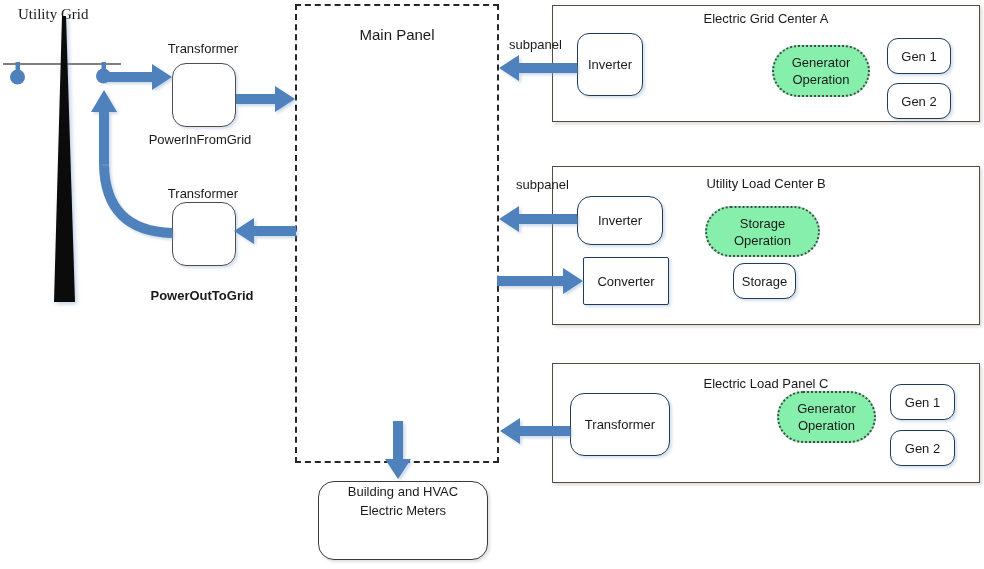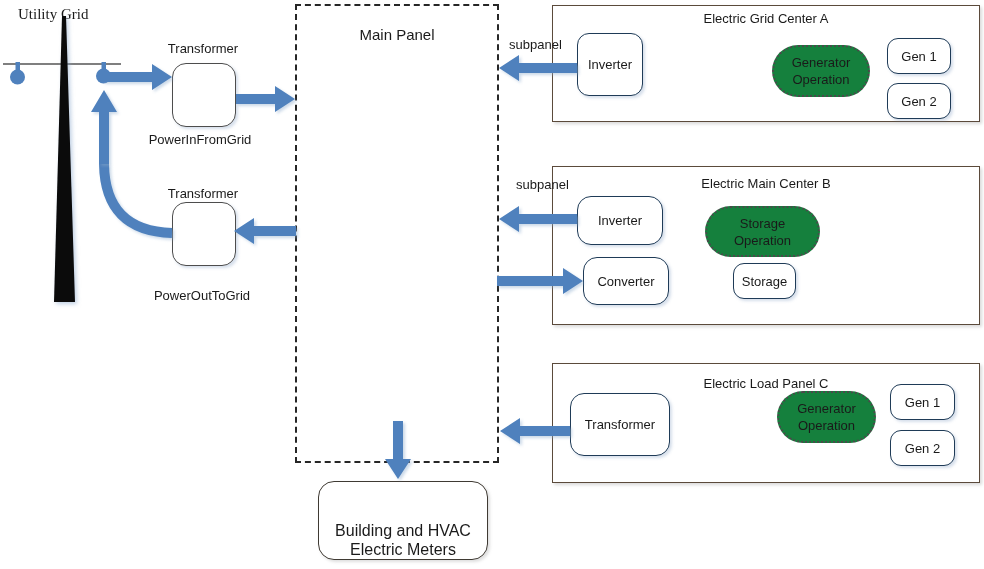--- a/index.html
+++ b/index.html
@@ -21,37 +21,37 @@
   .lbl.center{text-align:center;white-space:normal;}
   .node{
     position:absolute;background:#fff;border:1.4px solid var(--navy-border);
     border-radius:12px;display:flex;align-items:center;justify-content:center;
     font-size:13px;z-index:1;box-shadow:2px 2px 3px rgba(120,150,190,.3);
   }
   .node.grayish{border-color:var(--gray-border);border-radius:14px;}
   .dotted{
     position:absolute;border:2px dotted #4a4a4a;border-radius:26px;
     display:flex;flex-direction:column;align-items:center;justify-content:center;
-    font-size:13px;line-height:17px;z-index:1;background:#15803d;
+    font-size:13px;line-height:17px;z-index:1;background:#86efac;
   }
   .loadcenter{
     position:absolute;border:1.6px solid var(--lc-border);background:#fff;z-index:0;
     box-shadow:2px 2px 3px rgba(150,150,150,.35);
   }
   .lc-title{position:absolute;left:0;right:0;text-align:center;font-size:13px;}
   .mainpanel{
     position:absolute;left:295px;top:4px;width:200px;height:455px;
     border:2px dashed #262626;background:transparent;z-index:0;text-align:center;
   }
   .mainpanel .mp-label{margin-top:20px;font-size:15px;}
   .meters{
     position:absolute;left:318px;top:481px;width:168px;height:77px;
     border:1.5px solid #3f3a33;border-radius:16px;background:#fff;
-    display:flex;flex-direction:column;align-items:center;justify-content:flex-end;
-    font-size:16px;line-height:19px;z-index:1;box-shadow:2px 2px 3px rgba(150,150,150,.3);
+    display:flex;flex-direction:column;align-items:center;justify-content:flex-start;
+    font-size:13px;line-height:19px;z-index:1;box-shadow:2px 2px 3px rgba(150,150,150,.3);
   }
   svg.connectors{position:absolute;left:0;top:0;z-index:5;pointer-events:none;}
   .arrow{fill:var(--arrow-blue);filter:drop-shadow(2px 2px 1.5px rgba(140,170,205,.45));}
   .curve{stroke:var(--arrow-blue);stroke-width:10;fill:none;filter:drop-shadow(2px 2px 1.5px rgba(140,170,205,.45));}
   .pin{fill:var(--arrow-blue);}
   .pole{fill:var(--pole-black);filter:drop-shadow(2.5px 2px 2px rgba(140,170,205,.55));}
   .crossarm{stroke:var(--crossarm-gray);stroke-width:2;}
 </style>
 </head>
 <body>
@@ -85,21 +85,21 @@
   </svg>
 
   <div class="lbl big" style="left:18px;top:6px;">Utility Grid</div>
 
   <div class="lbl center" style="left:143px;top:41px;width:120px;">Transformer</div>
   <div class="node grayish" style="left:172px;top:63px;width:62px;height:62px;"></div>
   <div class="lbl center" style="left:120px;top:132px;width:160px;">PowerInFromGrid</div>
 
   <div class="lbl center" style="left:143px;top:186px;width:120px;">Transformer</div>
   <div class="node grayish" style="left:172px;top:202px;width:62px;height:62px;"></div>
-  <div class="lbl center" style="left:122px;top:288px;width:160px;">PowerOutToGrid</div>
+  <div class="lbl center" style="left:122px;top:288px;width:160px;font-weight:bold;">PowerOutToGrid</div>
 
   <div class="mainpanel">
     <div class="mp-label">Main Panel</div>
   </div>
 
   <div class="meters">
     <div>Building and HVAC</div>
     <div>Electric Meters</div>
   </div>
 
@@ -109,25 +109,25 @@
   <div class="lbl" style="left:509px;top:37px;">subpanel</div>
   <div class="node" style="left:577px;top:33px;width:64px;height:61px;">Inverter</div>
   <div class="dotted" style="left:772px;top:45px;width:94px;height:48px;">
     <div>Generator</div>
     <div>Operation</div>
   </div>
   <div class="node" style="left:887px;top:38px;width:62px;height:34px;border-radius:11px;">Gen 1</div>
   <div class="node" style="left:887px;top:83px;width:62px;height:34px;border-radius:11px;">Gen 2</div>
 
   <div class="loadcenter" style="left:552px;top:166px;width:426px;height:157px;">
-    <div class="lc-title" style="top:9px;">Electric Main Center B</div>
+    <div class="lc-title" style="top:9px;">Utility Load Center B</div>
   </div>
   <div class="lbl" style="left:516px;top:177px;">subpanel</div>
   <div class="node" style="left:577px;top:196px;width:84px;height:47px;border-radius:14px;">Inverter</div>
-  <div class="node" style="left:583px;top:257px;width:84px;height:46px;border-radius:14px;">Converter</div>
+  <div class="node" style="left:583px;top:257px;width:84px;height:46px;border-radius:2px;">Converter</div>
   <div class="dotted" style="left:705px;top:206px;width:111px;height:47px;">
     <div>Storage</div>
     <div>Operation</div>
   </div>
   <div class="node" style="left:733px;top:263px;width:61px;height:34px;border-radius:11px;">Storage</div>
 
   <div class="loadcenter" style="left:552px;top:363px;width:426px;height:118px;">
     <div class="lc-title" style="top:12px;">Electric Load Panel C</div>
   </div>
   <div class="node" style="left:570px;top:393px;width:98px;height:61px;border-radius:14px;">Transformer</div>

